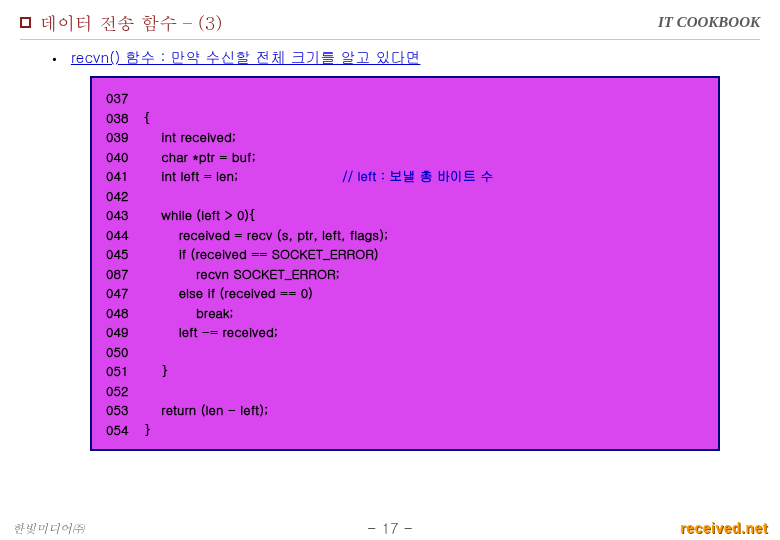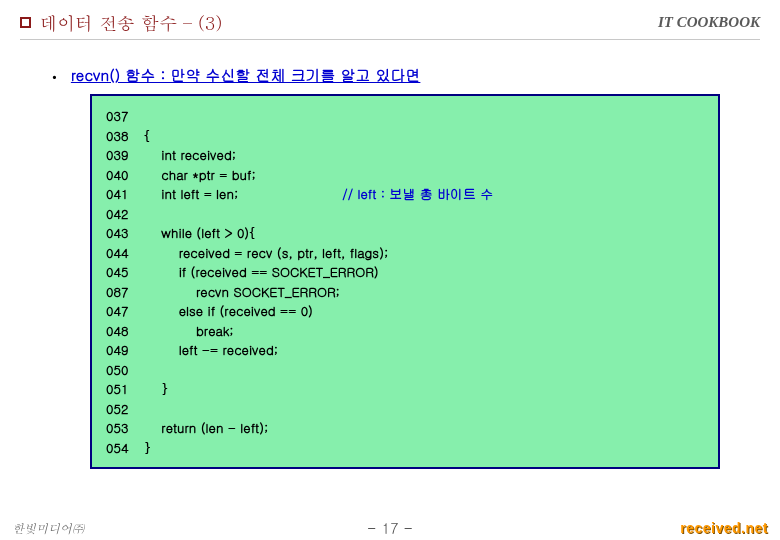--- a/index.html
+++ b/index.html
@@ -14,21 +14,21 @@
   }
   .page {
     padding: 10px 20px 0 20px;
   }
   .header {
     display: flex;
     justify-content: space-between;
     align-items: center;
     border-bottom: 1px solid #c8c8c8;
     padding-bottom: 4px;
-    margin-bottom: 24px;
+    margin-bottom: 6px;
   }
   .title-group {
     display: flex;
     align-items: center;
     gap: 8px;
   }
   .square-bullet {
     width: 11px;
     height: 11px;
     border: 2px solid #8B1A1A;
@@ -57,29 +57,29 @@
     gap: 14px;
   }
   .dot {
     color: #000;
     font-size: 13px;
     padding-top: 3px;
   }
   .subtitle {
     color: #0000D0;
     font-size: 15px;
-    font-weight: bold;
+    font-weight: normal;
     text-decoration: underline;
     font-family: "Gulim", sans-serif;
   }
   .codebox {
     border: 2px solid #000080;
     margin: 6px 40px 0 70px;
     padding: 10px 14px;
-    background: #86efac;
+    background: #d946ef;
   }
   .code-line {
     font-family: "Gulim", "Arial", sans-serif;
     font-size: 13px;
     font-weight: bold;
     color: #000;
     white-space: pre;
     line-height: 1.5;
     margin: 0;
     display: flex;

